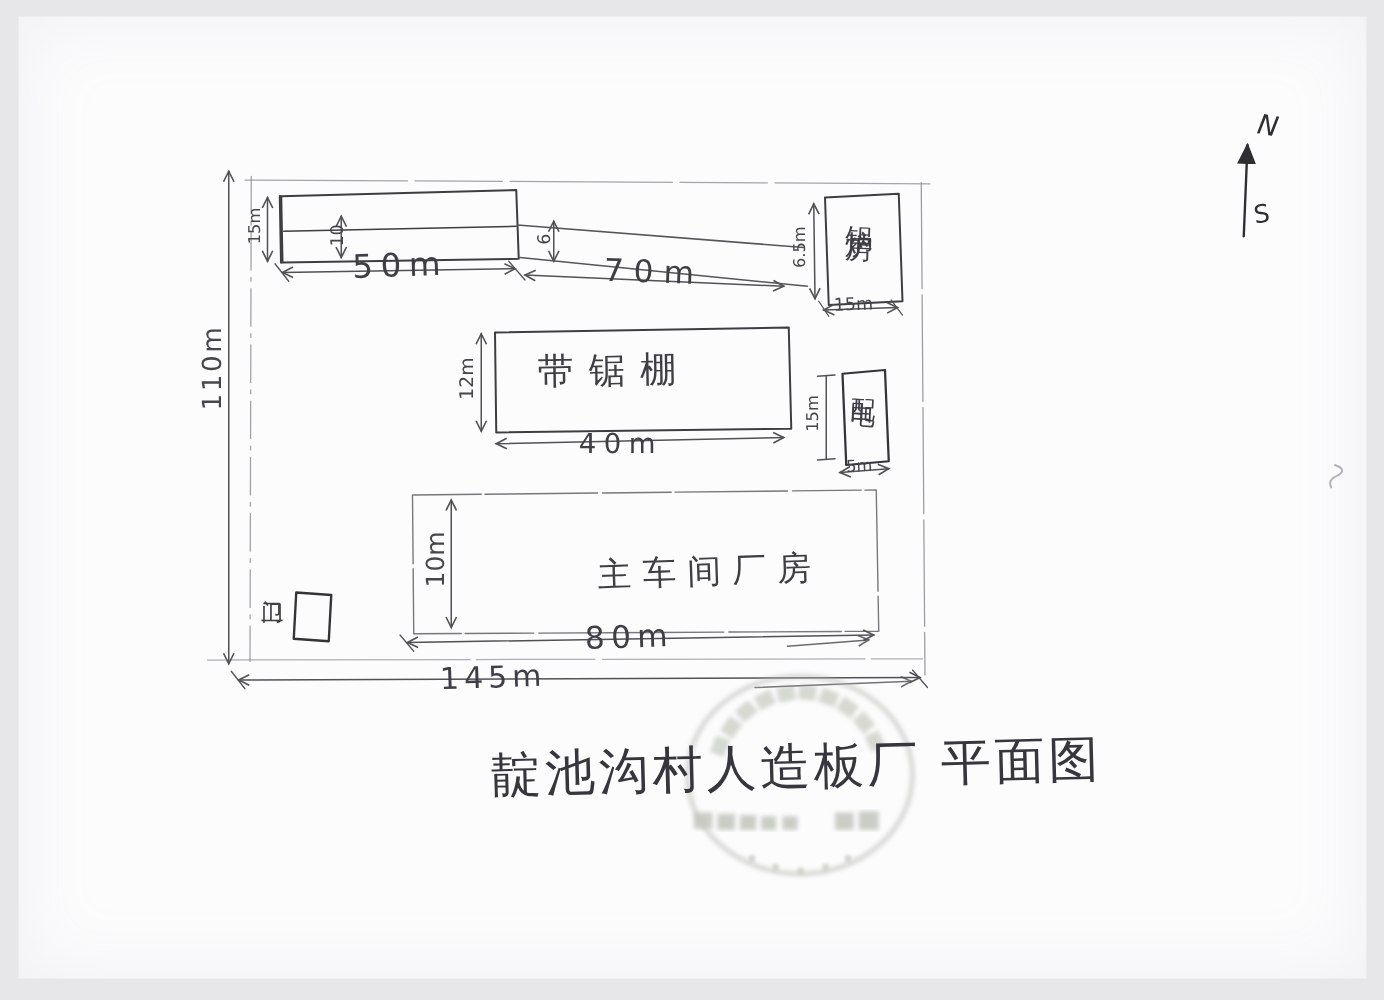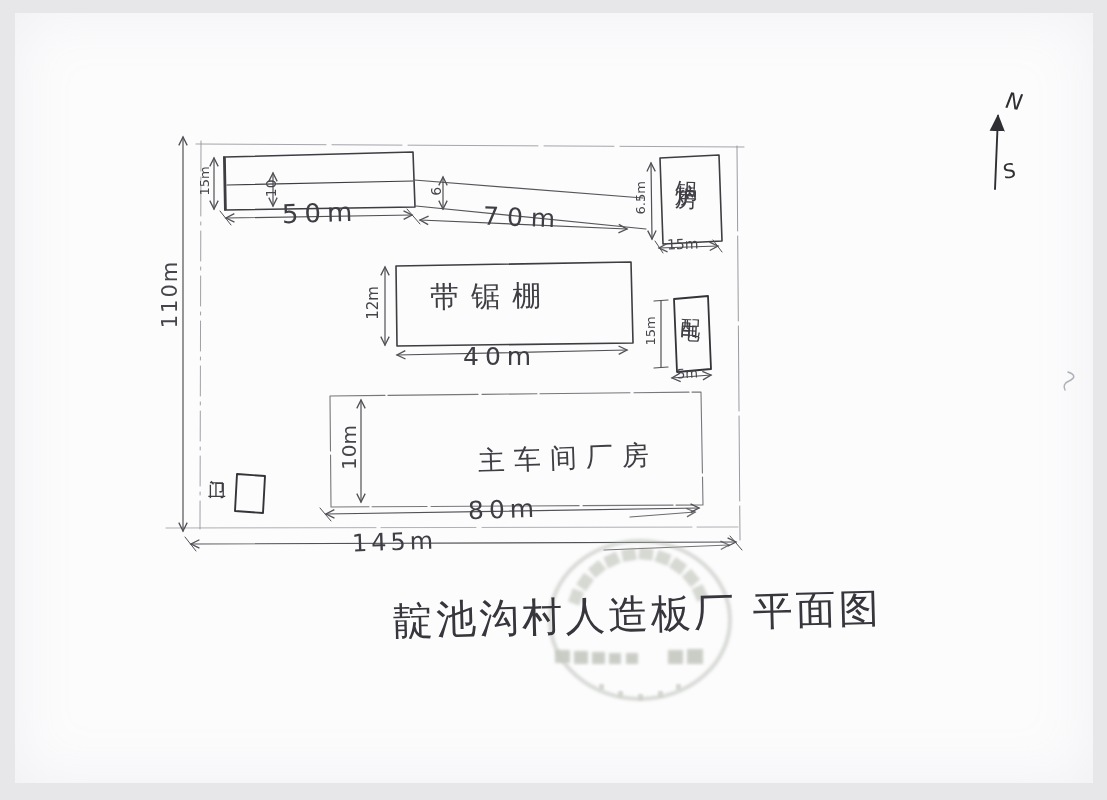--- a/index.html
+++ b/index.html
@@ -150,21 +150,21 @@
 
   <span class="lbl rot" style="left:418px;top:184px;width:36px;font-size:14px;">6</span>
   <span class="lbl hand" style="left:483px;top:205px;font-size:25px;letter-spacing:8px;transform:rotate(2deg);">70m</span>
 
   <span class="lbl rot" style="left:616px;top:191px;width:50px;font-size:13px;">6.5m</span>
   <span class="lbl v-cjk hand" style="left:676px;top:163px;font-size:22px;transform:rotate(2deg);">锅炉房</span>
   <span class="lbl" style="left:667px;top:237px;font-size:14px;transform:rotate(-2deg);">15m</span>
 
   <span class="lbl rot" style="left:351px;top:295px;width:46px;font-size:15px;">12m</span>
   <span class="lbl hand" style="left:430px;top:281px;font-size:29px;letter-spacing:12px;transform:rotate(-1deg);">带锯棚</span>
-  <span class="lbl hand" style="left:463px;top:344px;font-size:25px;letter-spacing:6px;">40m</span>
+  <span class="lbl hand" style="left:463px;top:344px;font-size:22px;letter-spacing:6px;">40m</span>
 
   <span class="lbl v-cjk hand" style="left:681px;top:303px;font-size:20px;transform:rotate(3deg);">配电</span>
   <span class="lbl rot" style="left:628px;top:324px;width:46px;font-size:13px;">15m</span>
   <span class="lbl" style="left:677px;top:367px;font-size:13px;transform:rotate(-3deg);">5m</span>
 
   <span class="lbl rot" style="left:321px;top:437px;width:56px;font-size:20px;">10m</span>
   <span class="lbl hand" style="left:478px;top:444px;font-size:27px;letter-spacing:9px;transform:rotate(-2deg);">主车间厂房</span>
   <span class="lbl hand" style="left:468px;top:497px;font-size:25px;letter-spacing:5px;transform:rotate(-2deg);">80m</span>
 
   <span class="lbl v-cjk hand" style="left:207px;top:465px;font-size:18px;">门卫</span>

